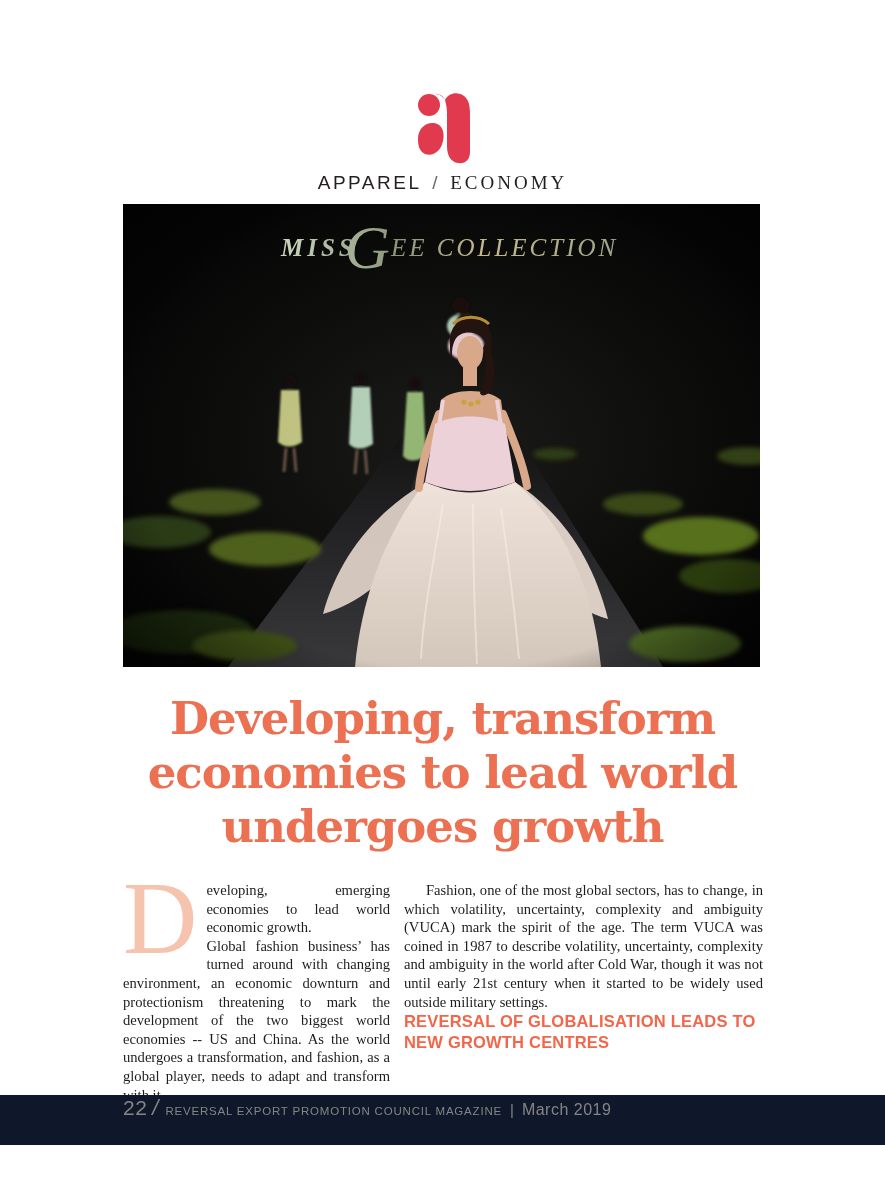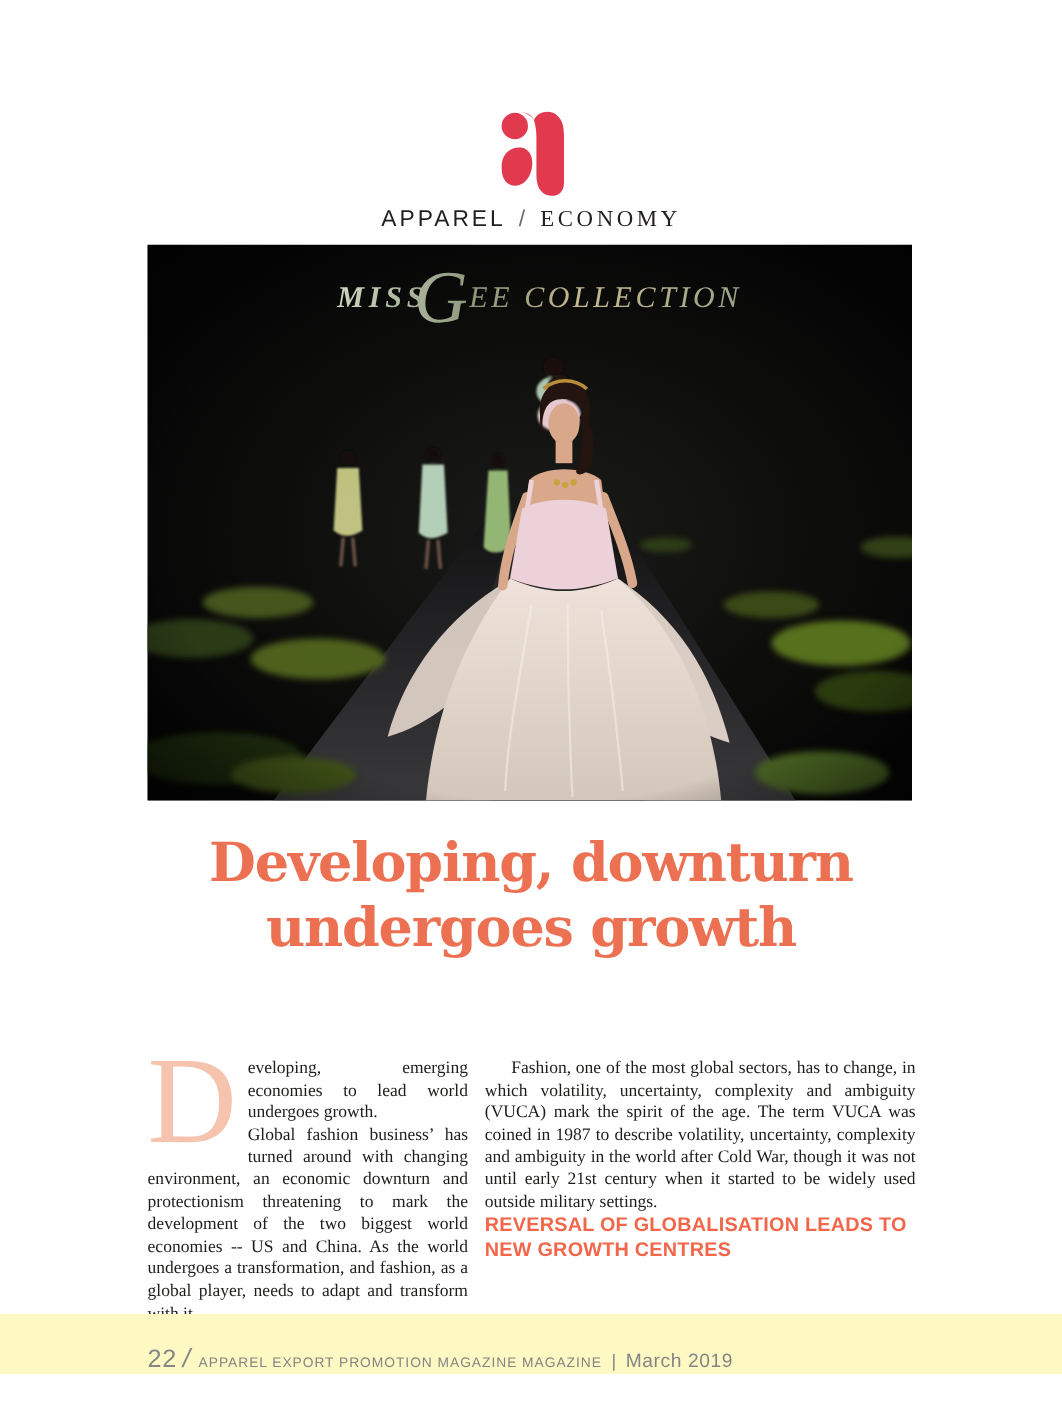--- a/index.html
+++ b/index.html
@@ -101,23 +101,23 @@
     letter-spacing: 0.2px;
     color: #f2664a;
     text-align: left;
   }
 
   
   .footer-bar {
     position: absolute;
     top: 1095px; left: 0;
     width: 885px; height: 50px;
-    background: #fef9c3;
+    background: #0f172a;
     display: flex;
-    align-items: flex-end;
+    align-items: flex-start;
   }
   .footer-inner {
     margin-left: 123px;
     display: flex;
     align-items: baseline;
     color: #858585;
     font-family: "Liberation Sans", sans-serif;
   }
   .pg-num { font-size: 21px; letter-spacing: 0.5px; }
   .pg-slash { font-size: 22px; font-style: italic; font-weight: 300; padding: 0 7px 0 5px; }
@@ -248,39 +248,40 @@
         <path d="M327,142 C325,122 338,113 348,113 C362,113 370,124 369,142 C369,150 366,156 362,162 C366,148 364,138 358,132 C348,126 336,128 332,136 C329,142 328,150 330,160 C327,154 327,148 327,142 Z" fill="#241410"></path>
         <path d="M362,140 C372,150 374,168 369,186 C364,192 358,193 357,189 C363,175 364,156 360,144 Z" fill="#241410"></path>
         <path d="M330,120 C340,111 356,111 366,120" stroke="#b98c3a" stroke-width="3" fill="none"></path>
       </g>
 
       <rect x="0" y="0" width="637" height="463" fill="url(#vignette)"></rect>
     </svg>
   </div>
 
   <h1 class="headline">
-    <span>Developing, downturn</span>
+    <span>Developing, transform</span>
+    <span>economies to lead world</span>
     <span>undergoes growth</span>
   </h1>
 
   <div class="article">
     <div class="col-left bodytext">
       <span class="dropcap">D</span>
-      <p>eveloping, emerging economies to lead world undergoes growth.</p>
+      <p>eveloping, emerging economies to lead world economic growth.</p>
       <p class="para2">Global fashion business’ has turned around with changing environment, an economic downturn and protectionism threatening to mark the development of the two biggest world economies -- US and China. As the world undergoes a transformation, and fashion, as a global player, needs to adapt and transform with it.</p>
     </div>
     <div class="col-right bodytext">
       <p class="indent">Fashion, one of the most global sectors, has to change, in which volatility, uncertainty, complexity and ambiguity (VUCA) mark the spirit of the age. The term VUCA was coined in 1987 to describe volatility, uncertainty, complexity and ambiguity in the world after Cold War, though it was not until early 21st century when it started to be widely used outside military settings.</p>
       <h2 class="subheading">REVERSAL OF GLOBALISATION LEADS TO NEW GROWTH CENTRES</h2>
     </div>
   </div>
 
   <div class="footer-bar">
     <div class="footer-inner">
       <span class="pg-num">22</span>
       <span class="pg-slash">/</span>
-      <span class="pg-mag">APPAREL EXPORT PROMOTION MAGAZINE MAGAZINE</span>
+      <span class="pg-mag">REVERSAL EXPORT PROMOTION COUNCIL MAGAZINE</span>
       <span class="pg-div">|</span>
       <span class="pg-date">March 2019</span>
     </div>
   </div>
 
 </div>
 
 </body></html>

